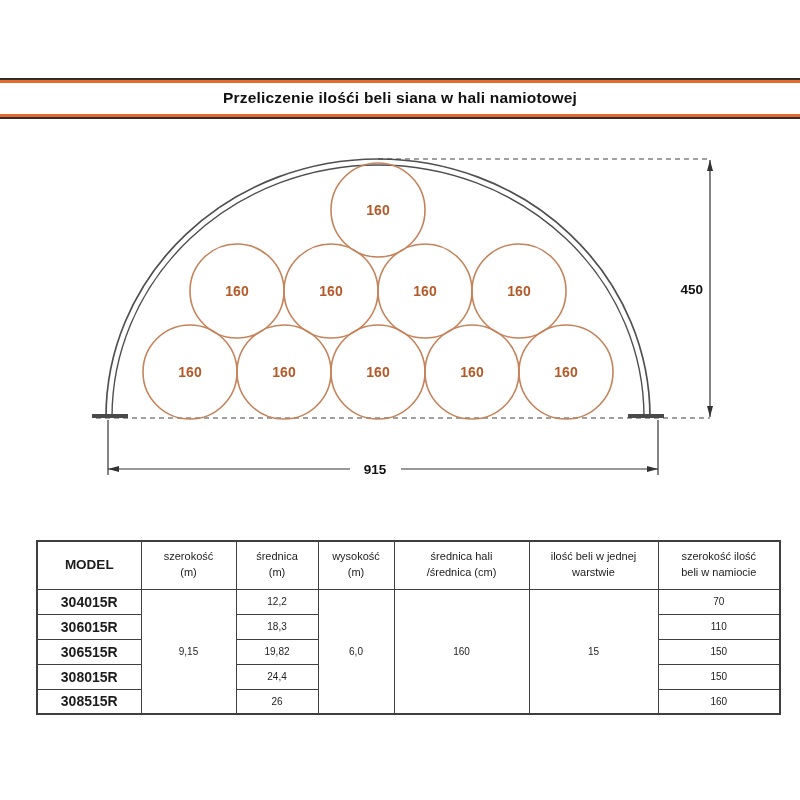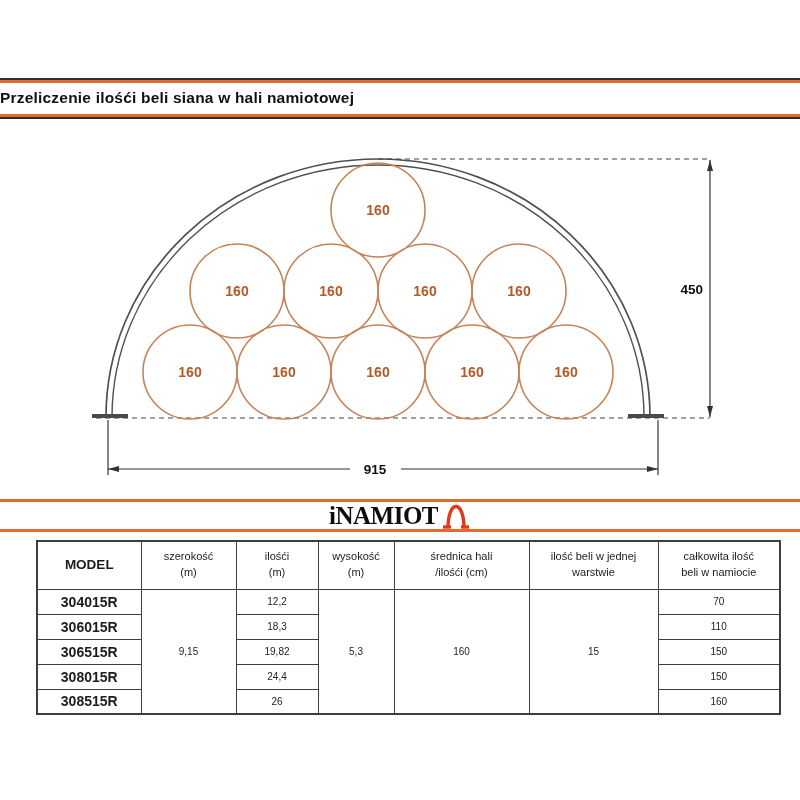--- a/index.html
+++ b/index.html
@@ -12,21 +12,21 @@
   }
   *{margin:0;padding:0;box-sizing:border-box;}
   html,body{width:800px;height:800px;background:#ffffff;
     font-family:"Liberation Sans",sans-serif;color:var(--ink);}
   .stage{position:relative;width:800px;height:800px;background:#fff;overflow:hidden;}
 
   
   .title-band{position:absolute;top:78px;left:0;right:0;
     border-top:2px solid #2e2e2e;border-bottom:2px solid #2e2e2e;}
   .title-band-inner{border-top:3px solid var(--orange);border-bottom:3px solid var(--orange);
-    padding:6px 0 7px 0;text-align:left;}
+    padding:6px 0 7px 0;text-align:center;}
   .title-band-inner h1{font-size:15.5px;font-weight:bold;letter-spacing:.2px;color:#111;}
 
   
   .diagram{position:absolute;top:130px;left:0;width:800px;height:360px;}
 
   
   .logo-band{position:absolute;top:499px;left:0;right:0;height:33px;
     border-top:3px solid var(--orange);border-bottom:3px solid var(--orange);
     display:flex;align-items:center;justify-content:center;gap:3px;}
   .logo-text{font-family:"Liberation Serif",serif;font-weight:bold;
@@ -97,28 +97,20 @@
         <text x="331" y="296" text-anchor="middle" font-size="14" font-weight="bold" fill="#b35a28">160</text>
         <circle cx="425" cy="291" r="47" fill="#ffffff" fill-opacity="0" stroke="#c5835a" stroke-width="1.6"></circle>
         <text x="425" y="296" text-anchor="middle" font-size="14" font-weight="bold" fill="#b35a28">160</text>
         <circle cx="519" cy="291" r="47" fill="#ffffff" fill-opacity="0" stroke="#c5835a" stroke-width="1.6"></circle>
         <text x="519" y="296" text-anchor="middle" font-size="14" font-weight="bold" fill="#b35a28">160</text>
         <circle cx="378" cy="210" r="47" fill="#ffffff" fill-opacity="0" stroke="#c5835a" stroke-width="1.6"></circle>
         <text x="378" y="215" text-anchor="middle" font-size="14" font-weight="bold" fill="#b35a28">160</text>
       </g>
   </svg>
 
-  <div class="logo-band">
-    <span class="logo-text">iNAMIOT</span>
-    <svg class="logo-icon" width="30" height="27" viewBox="0 0 30 27">
-      <path d="M2 24 L10 24" fill="none" stroke="#e0391b" stroke-width="3.4"></path>
-      <path d="M20 24 L28 24" fill="none" stroke="#e0391b" stroke-width="3.4"></path>
-      <path d="M7 25 C7 12 10.5 3.5 15 3.5 C19.5 3.5 23 12 23 25" fill="none" stroke="#e0391b" stroke-width="3.4"></path>
-    </svg>
-  </div>
 
   <div class="spec-table-wrap">
     <table>
       <colgroup>
         <col style="width:104px">
           <col style="width:95px">
           <col style="width:82px">
         <col style="width:76px">
           <col style="width:135px">
           <col style="width:129px">
@@ -127,47 +119,47 @@
       <thead>
         <tr>
           <th class="model-h">
             <div>MODEL</div>
           </th>
           <th>
             <div>szerokość</div>
               <div>(m)</div>
           </th>
           <th>
-            <div>ilośći</div>
+            <div>średnica</div>
               <div>(m)</div>
           </th>
           <th>
             <div>wysokość</div>
               <div>(m)</div>
           </th>
           <th>
             <div>średnica hali</div>
-              <div>/ilośći (cm)</div>
+              <div>/średnica (cm)</div>
           </th>
           <th>
             <div>ilość beli w jednej</div>
               <div>warstwie</div>
           </th>
           <th>
-            <div>całkowita ilość</div>
+            <div>szerokość ilość</div>
               <div>beli w namiocie</div>
           </th>
         </tr>
       </thead>
       <tbody id="spec-tbody">
           <tr>
             <td class="model">304015R</td>
             <td rowspan="5">9,15</td>
             <td>12,2</td>
-            <td rowspan="5">5,3</td>
+            <td rowspan="5">6,0</td>
             <td rowspan="5">160</td>
             <td rowspan="5">15</td>
             <td>70</td>
           </tr>
           <tr>
             <td class="model">306015R</td>
             <td>18,3</td>
             <td>110</td>
           </tr>
           <tr>

